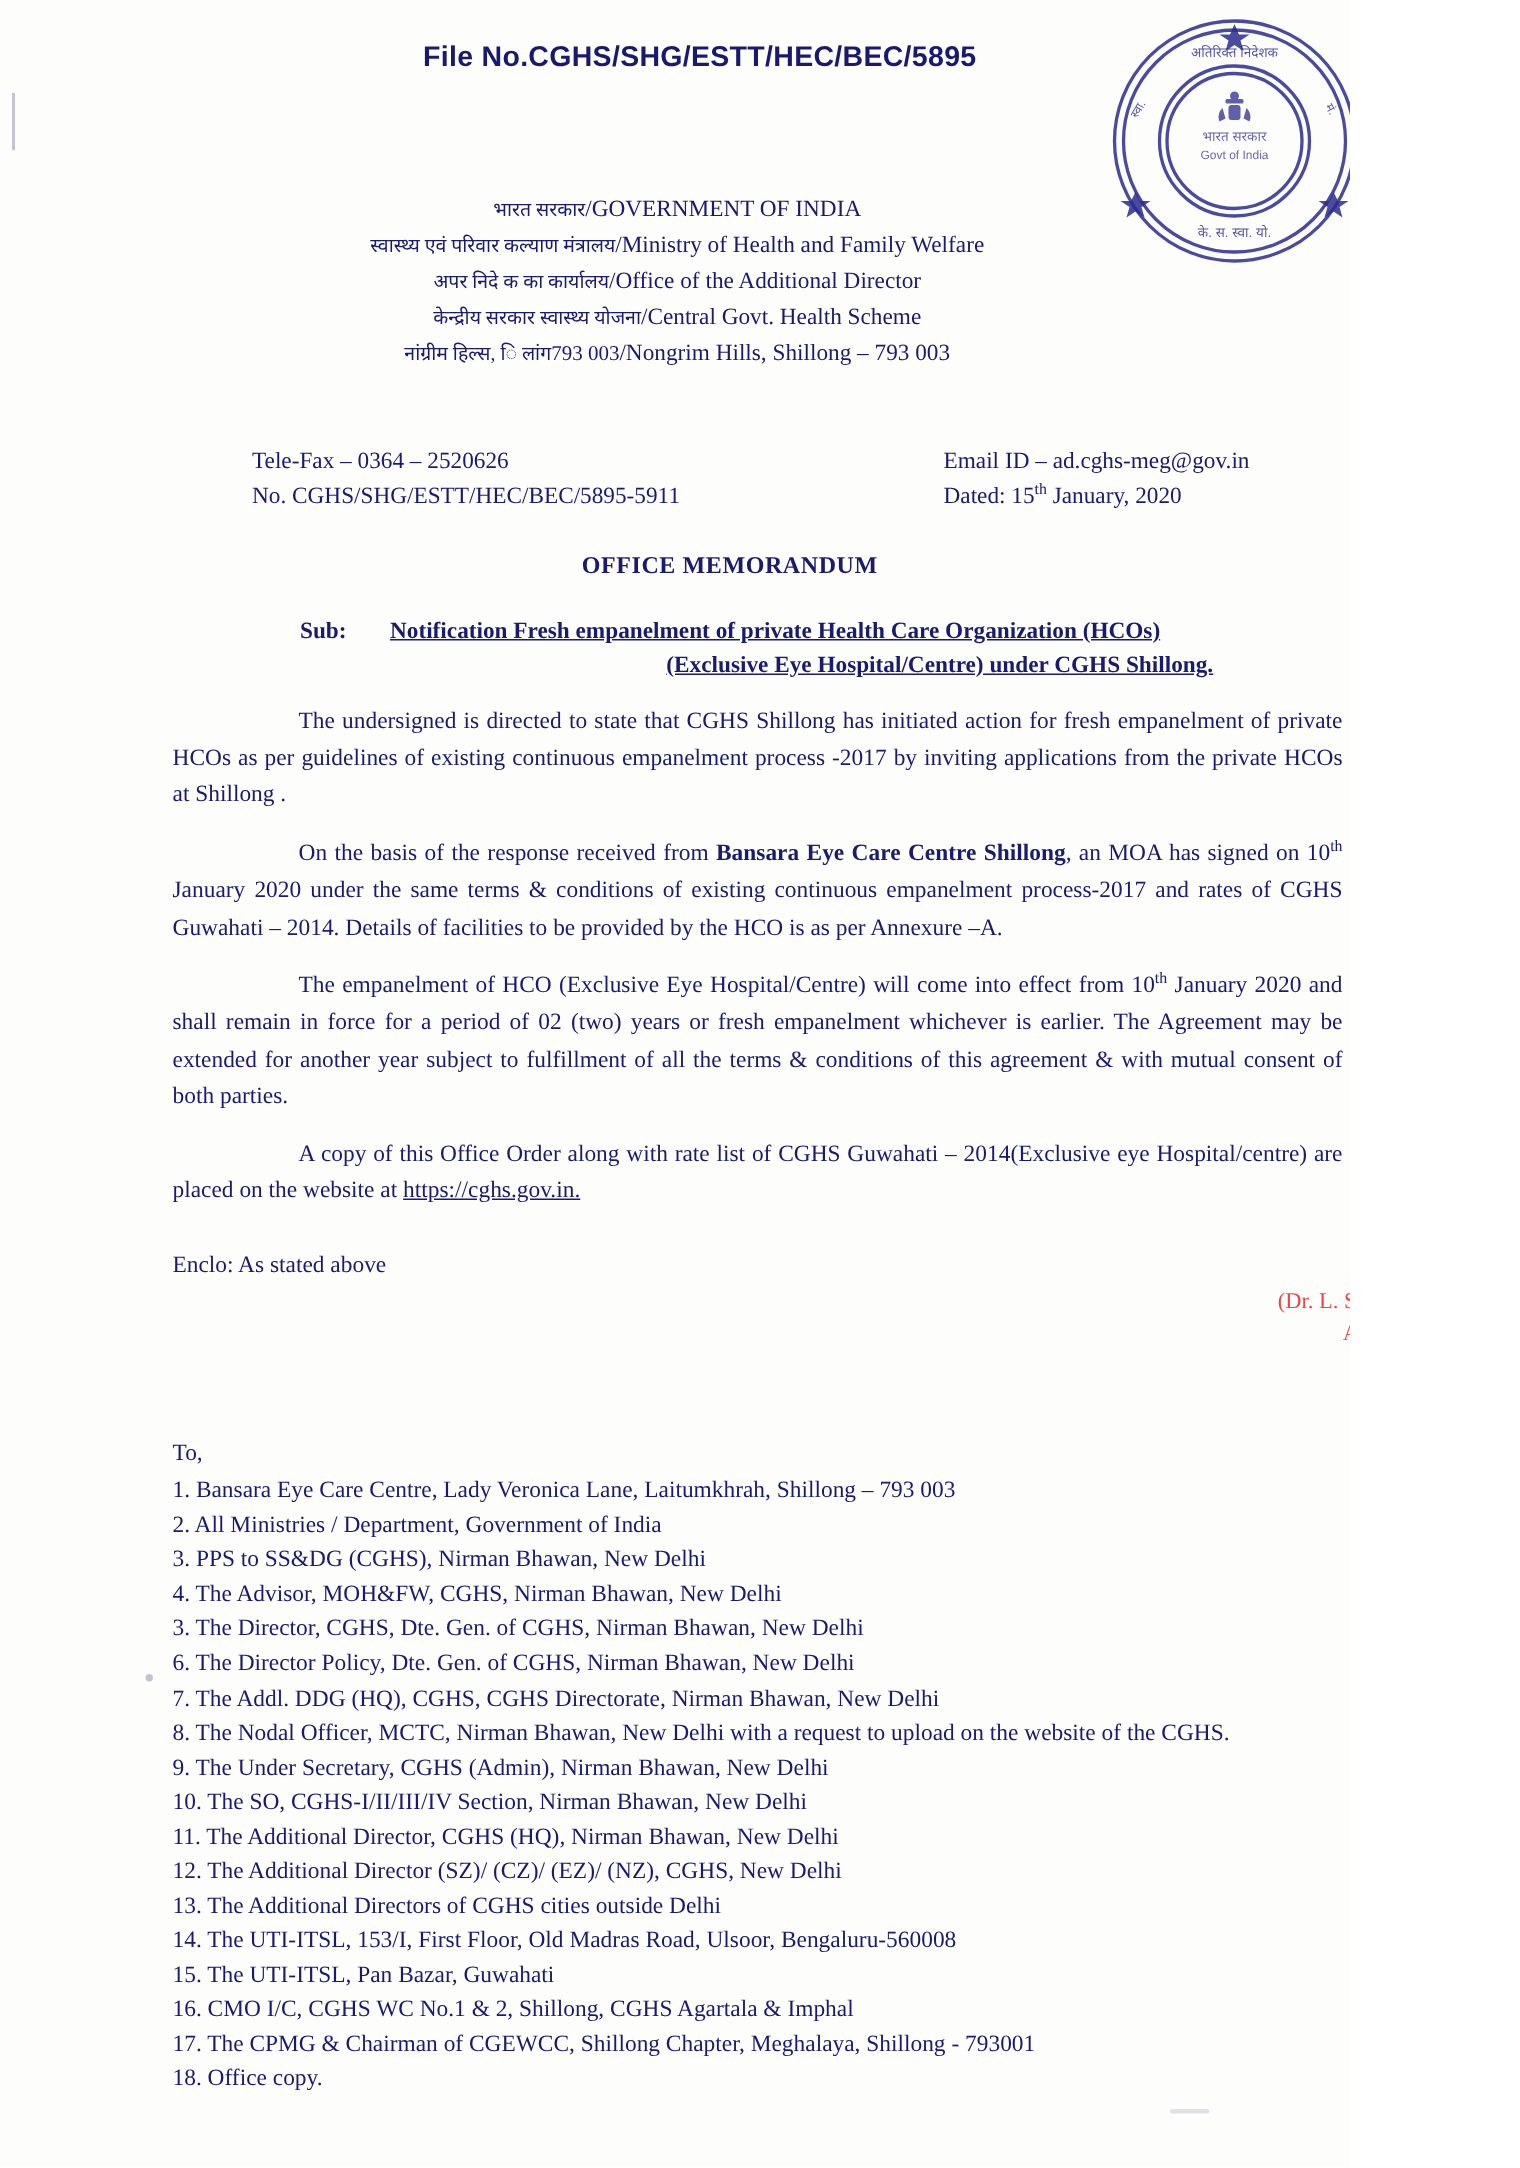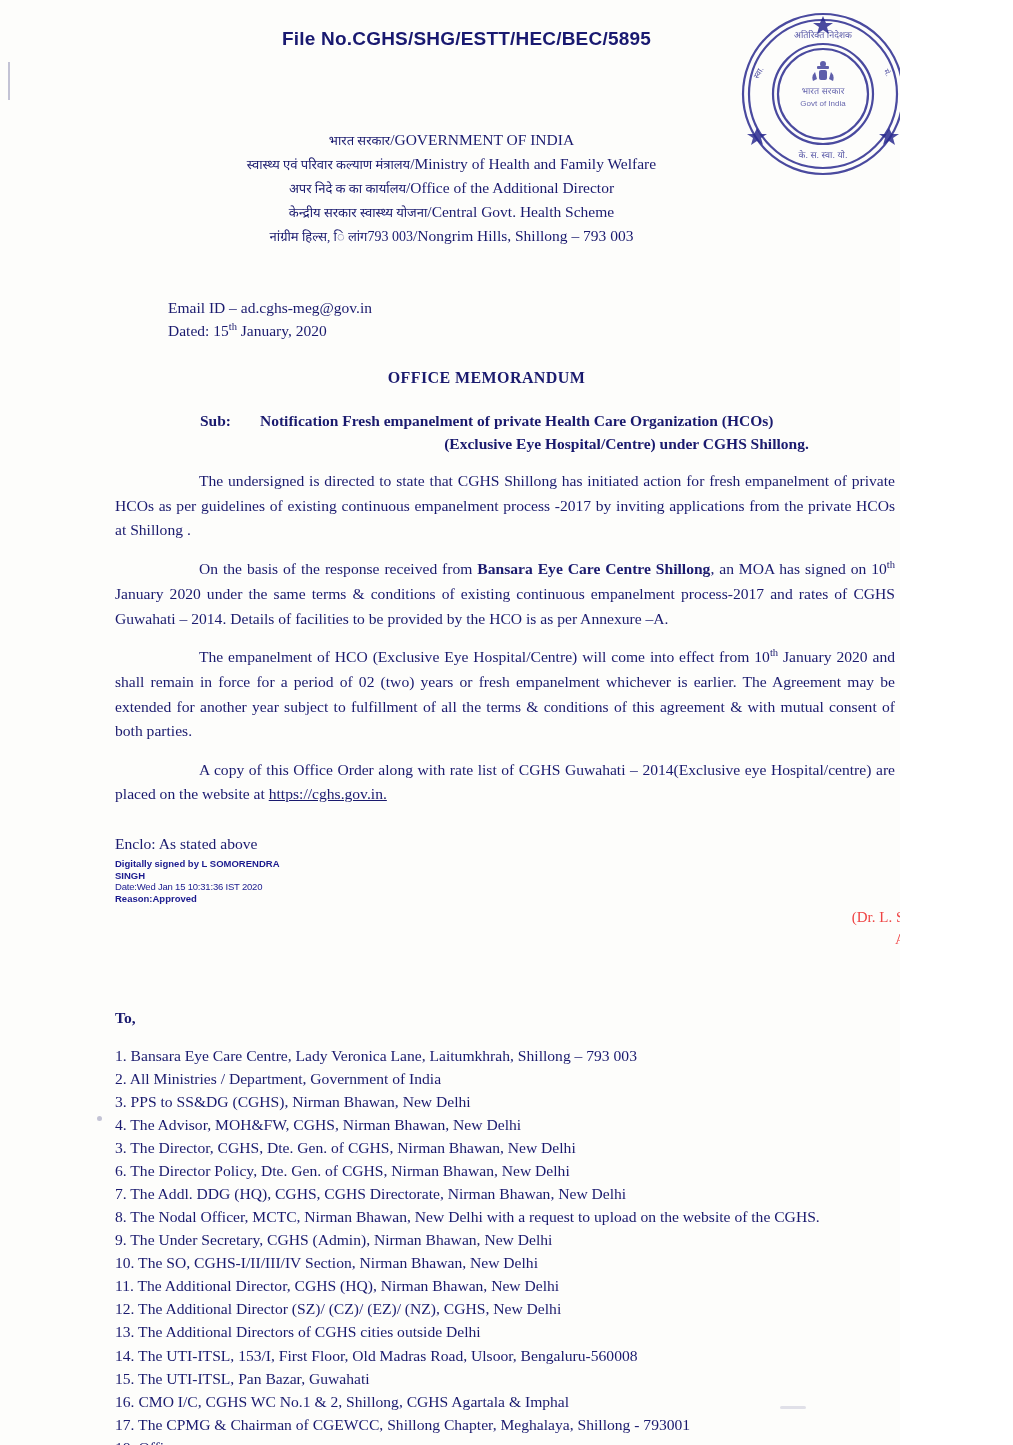--- a/index.html
+++ b/index.html
@@ -73,20 +73,21 @@
     margin-top: 26px;
     margin-left: -40px;
     letter-spacing: 0.4px;
   }
   .subject {
     margin-top: 22px;
     padding-left: 200px;
     font-weight: bold;
     font-size: 15.5px;
     line-height: 1.5;
+    text-decoration: underline;
   }
   .subject .sub-label {
     display: inline-block;
     width: 60px;
   }
   .subject .sub-line2 {
     display: block;
     text-align: center;
     padding-left: 40px;
   }
@@ -130,21 +131,21 @@
     font-weight: normal;
     color: #ef4444;
     text-align: right;
   }
   .to-block {
     padding-left: 115px;
     margin-top: 34px;
     font-size: 15.6px;
     line-height: 1.48;
   }
-  .to-block .to-label { margin-bottom: 14px; font-weight: bold; }
+  .to-block .to-label { margin-bottom: 2px; }
   .to-list div { white-space: normal; }
   
   .seal {
     position: absolute;
     left: 737px;
     top: 8px;
     width: 172px;
     height: 172px;
   }
   .seal svg { display: block; }
@@ -181,20 +182,24 @@
       </div>
       <div class="line">
         <span class="hindi">केन्द्रीय सरकार स्वास्थ्य योजना</span><span>/Central Govt. Health Scheme</span>
       </div>
       <div class="line">
         <span class="hindi">नांग्रीम हिल्स, ि लांग</span><span class="tiny">793 003</span><span>/Nongrim Hills, Shillong – 793 003</span>
       </div>
     </div>
 
     <div class="contact-row">
+      <div class="contact-left">
+        <div>Tele-Fax – 0364 – 2520626</div>
+        <div>No. CGHS/SHG/ESTT/HEC/BEC/5895-5911</div>
+      </div>
       <div class="contact-right">
         <div>Email ID – ad.cghs-meg@gov.in</div>
         <div><span>Dated: 15</span><sup>th</sup><span> January, 2020</span></div>
       </div>
     </div>
 
     <div class="om-title">OFFICE MEMORANDUM</div>
 
     <div class="subject">
       <span class="sub-label">Sub:</span><span>Notification Fresh empanelment of private Health Care Organization (HCOs)</span>
@@ -204,26 +209,20 @@
     <div class="para">The undersigned is directed to state that CGHS Shillong has initiated action for fresh empanelment of private HCOs as per guidelines of existing continuous empanelment process -2017 by inviting applications from the private HCOs at Shillong .</div>
 
     <div class="para"><span>On the basis of the response received from </span><b>Bansara Eye Care Centre Shillong</b><span>, an MOA has signed on 10</span><sup>th</sup><span> January 2020 under the same terms &amp; conditions of existing continuous empanelment process-2017 and rates of CGHS Guwahati – 2014. Details of facilities to be provided by the HCO is as per Annexure –A.</span></div>
 
     <div class="para"><span>The empanelment of HCO (Exclusive Eye Hospital/Centre)  will come into effect from 10</span><sup>th</sup><span> January 2020 and shall remain in force for a period of 02 (two) years or fresh empanelment whichever is earlier. The Agreement may be extended for another year subject to fulfillment of all the terms &amp; conditions of this agreement &amp; with mutual consent of both parties.</span></div>
 
     <div class="para"><span>A copy of this Office Order along with rate list of CGHS Guwahati – 2014(Exclusive eye Hospital/centre) are placed on the website at </span><a href="#">https://cghs.gov.in.</a></div>
 
     <div class="enclo">
       <div>Enclo: As stated above</div>
-      <div class="sig-box">
-        <div>Digitally signed by L SOMORENDRA</div>
-        <div>SINGH</div>
-        <div class="dt">Date:Wed Jan 15 10:31:36 IST 2020</div>
-        <div>Reason:Approved</div>
-      </div>
       <div class="sig-name">
         <div>(Dr. L. Somorendra Singh)</div>
         <div>Additional Director</div>
         <div>CGHS, Section</div>
       </div>
     </div>
 
     <div class="to-block">
       <div class="to-label">To,</div>
       <div class="to-list">

